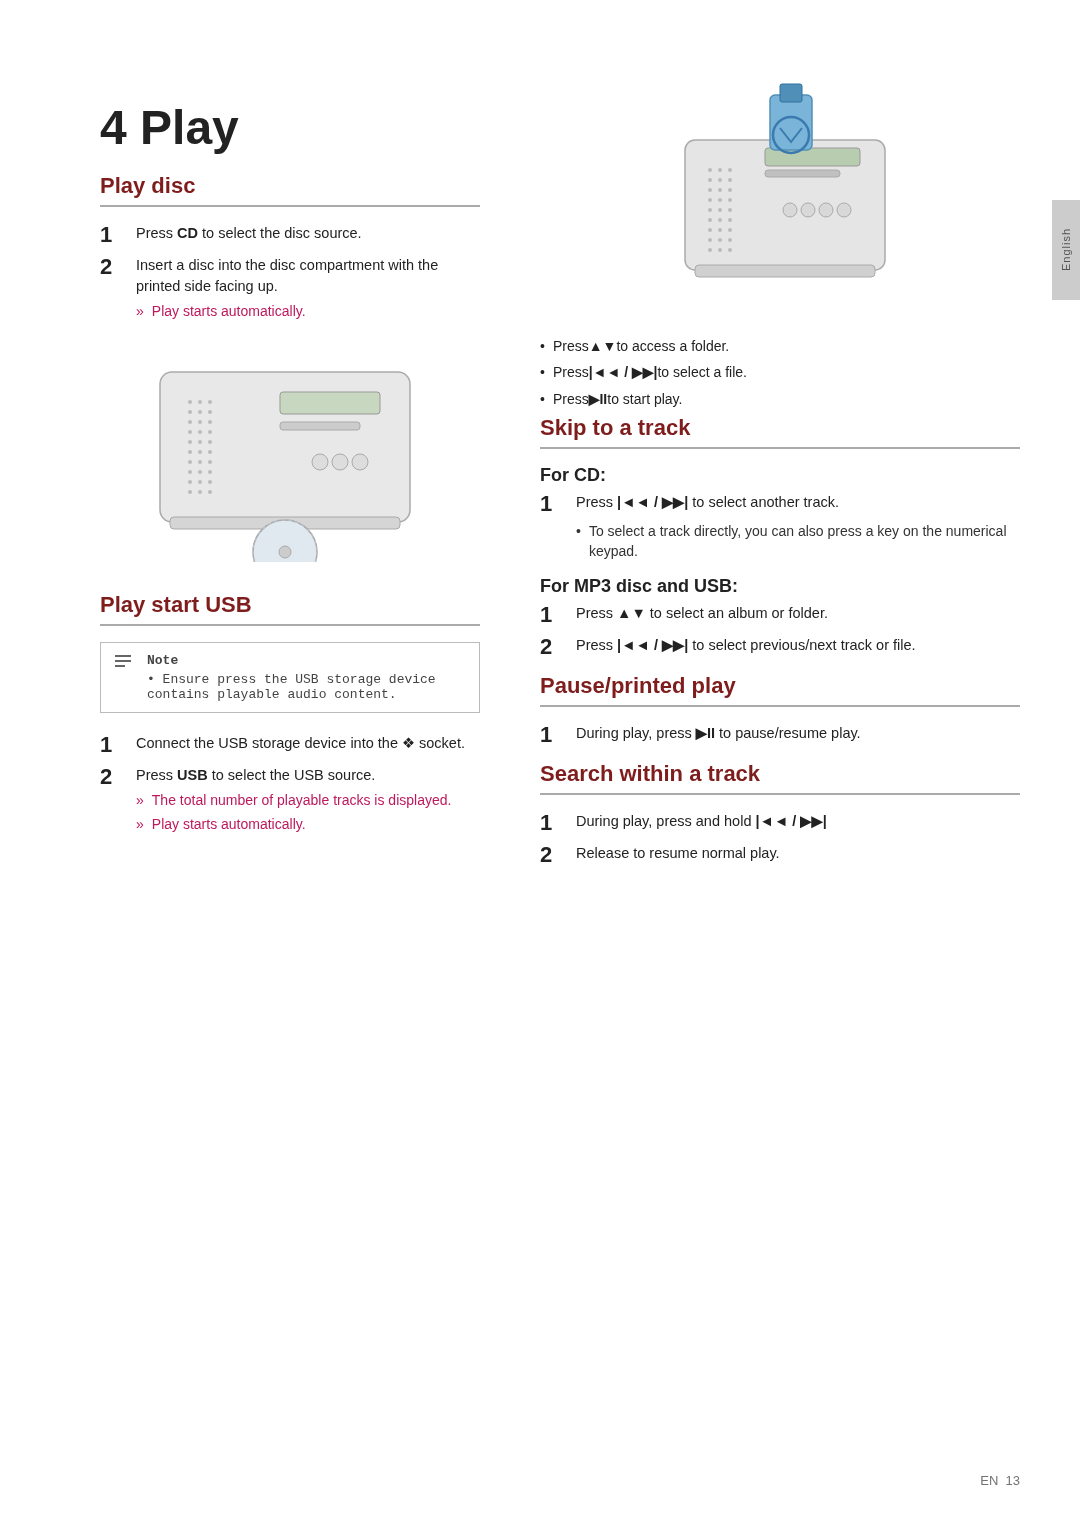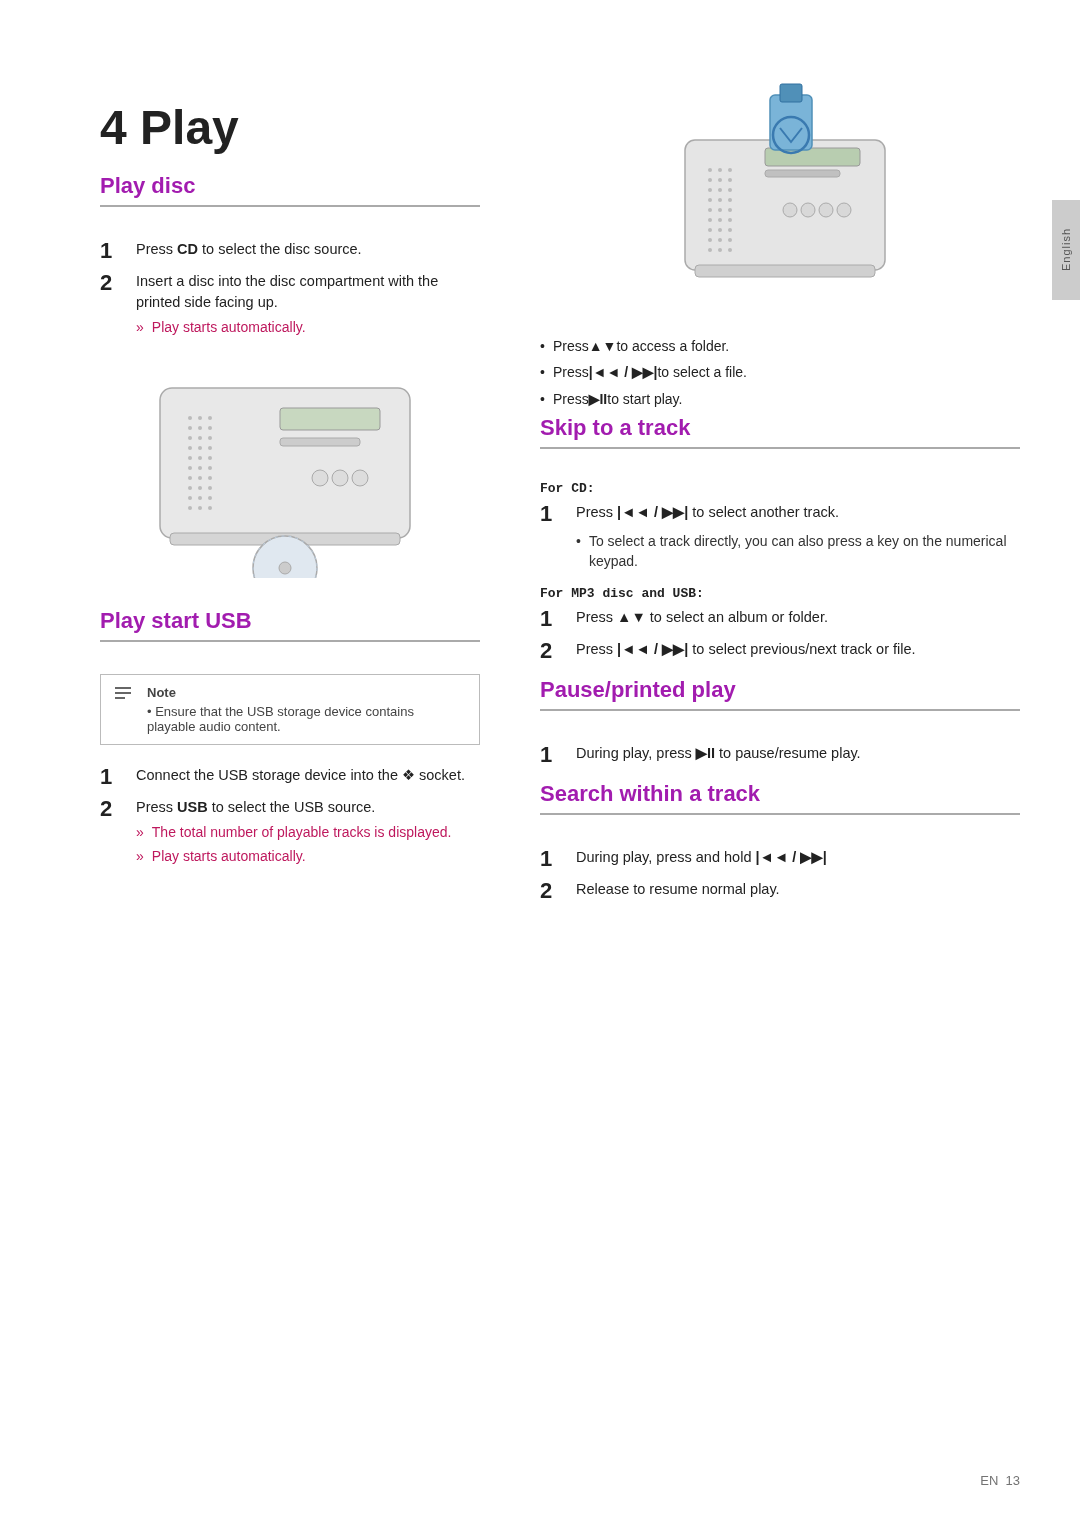--- a/index.html
+++ b/index.html
@@ -58,24 +58,24 @@
       font-weight: bold;
       color: #222;
       margin-bottom: 18px;
       margin-top: 20px;
     }
 
     
     .section-title {
       font-size: 22px;
       font-weight: bold;
-      color: #a21caf;
+      color: #7f1d1d;
       border-bottom: 2px solid #aaa;
       padding-bottom: 6px;
-      margin-bottom: 32px;
+      margin-bottom: 16px;
     }
 
     
     .steps-list {
       list-style: none;
       margin-bottom: 14px;
     }
     .steps-list li {
       display: flex;
       align-items: flex-start;
@@ -123,20 +123,21 @@
     
     .note-box {
       border: 1px solid #bbb;
       padding: 10px 14px;
       margin-bottom: 20px;
       font-size: 13px;
       color: #444;
       display: flex;
       align-items: flex-start;
       gap: 10px;
+      font-family: Liberation Mono, monospace;
     }
     .note-lines {
       display: flex;
       flex-direction: column;
       margin-right: 6px;
       margin-top: 2px;
     }
     .note-line {
       width: 16px;
       height: 2px;
@@ -172,25 +173,24 @@
       line-height: 1.45;
     }
     .bullet-list li::before {
       content: "•";
       margin-right: 8px;
       flex-shrink: 0;
     }
 
     
     .for-label {
-      font-size: 13px;
+      font-size: 18px;
       font-weight: bold;
       margin-bottom: 6px;
       margin-top: 4px;
-      font-family: Liberation Mono, monospace;
     }
 
     
     .page-footer {
       position: absolute;
       bottom: 40px;
       right: 60px;
       font-size: 13px;
       color: #737373;
     }
@@ -299,21 +299,21 @@
       <div class="section-title">Play start USB</div>
 
       <div class="note-box">
         <div class="note-lines">
           <div class="note-line"></div>
           <div class="note-line"></div>
           <div class="note-line" style="width:10px"></div>
         </div>
         <div class="note-content">
           <div class="note-header">Note</div>
-          <div>• <span>Ensure that the USB storage device contains playable audio content.</span></div>
+          <div>• <span>Ensure press the USB storage device contains playable audio content.</span></div>
         </div>
       </div>
 
       <ul class="steps-list">
         <li>
           <span class="step-num">1</span>
           <span class="step-content">
             Connect the USB storage device into the ❖ socket.
           </span>
         </li>

